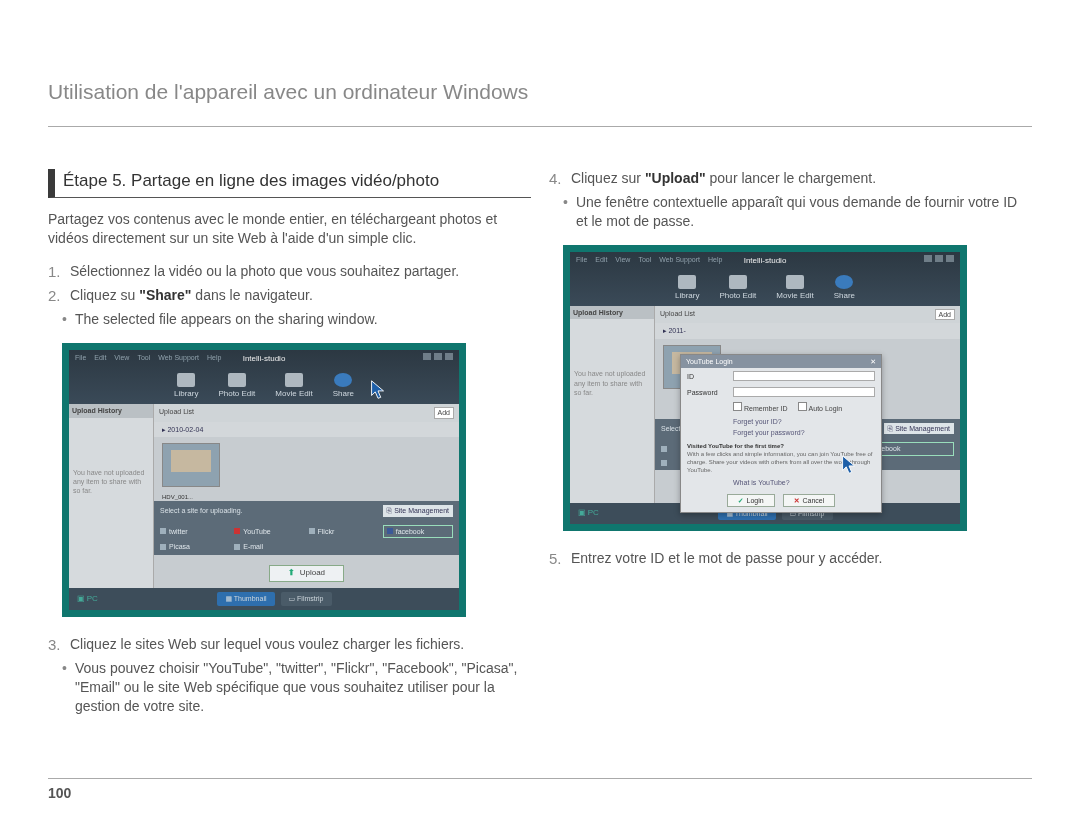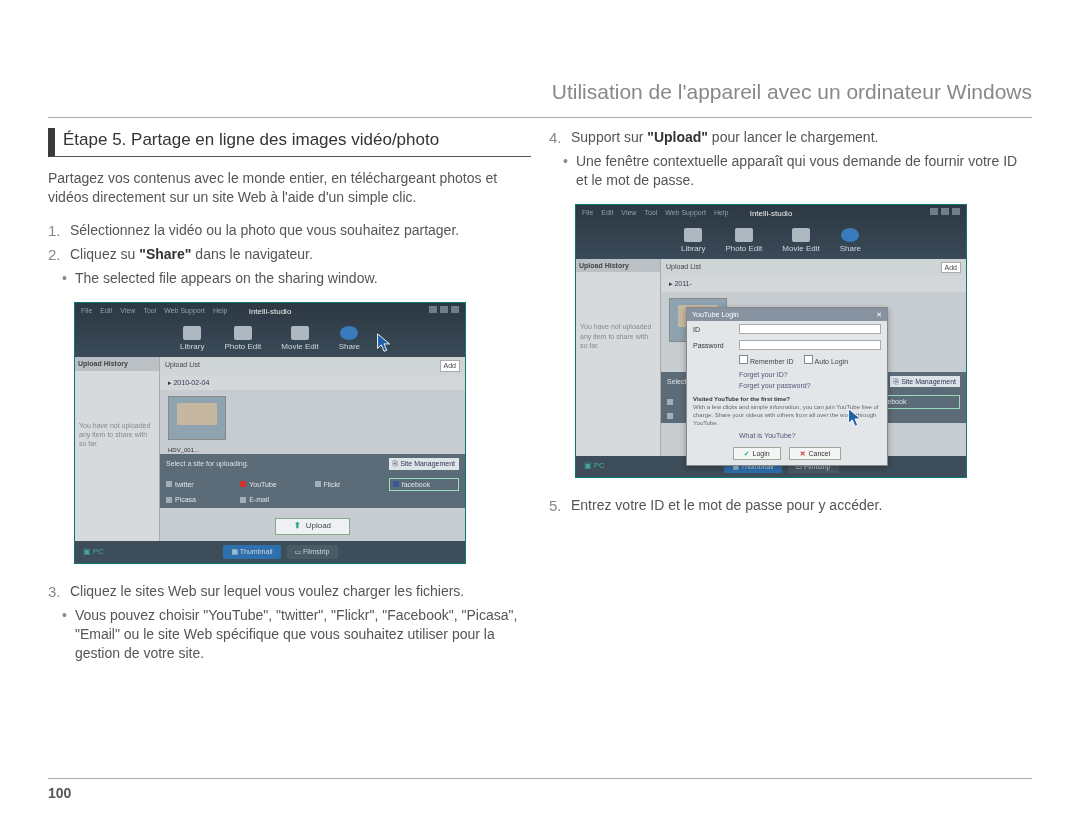--- a/index.html
+++ b/index.html
@@ -10,26 +10,25 @@
     color: #444;
     width: 1080px;
     height: 827px;
     position: relative;
   }
   .page {
     padding: 80px 48px 30px 48px;
     box-sizing: border-box;
   }
   .page-header {
-    text-align: right;
     color: #888;
     font-size: 21px;
-    padding-bottom: 13px;
+    padding-bottom: 22px;
     border-bottom: 1px solid #aaa;
-    margin-bottom: 10px;
+    margin-bottom: 42px;
   }
   .columns {
     display: flex;
     gap: 18px;
   }
   .col {
     flex: 1;
     font-size: 14px;
     line-height: 1.35;
     color: #555;
@@ -65,24 +64,24 @@
     padding-left: 14px;
     margin-top: 2px;
     margin-bottom: 4px;
   }
   .bullet::before {
     content: "•";
     color: #888;
   }
   .strong { font-weight: bold; color:#333; }
   .figure {
-    margin: 14px 0 18px 26px;
+    margin: 14px 0 18px 14px;
     width: 390px;
     background: #c4b5fd;
-    border: 1px solid #0f766e;
+    border: 7px solid #0f766e;
   }
   
   .shot-top {
     height: 50px;
     background: linear-gradient(#2c3842, #3a4a58);
     display:flex; align-items:flex-end; justify-content:center;
     gap:20px; padding-bottom:4px;
     position: relative;
   }
   .shot-top .tab {
@@ -298,21 +297,21 @@
       </div>
       <div class="bullet">
           <span>Vous pouvez choisir "YouTube", "twitter", "Flickr", "Facebook", "Picasa", "Email" ou le site Web spécifique que vous souhaitez utiliser pour la gestion de votre site.</span>
         </div>
     </div>
 
     <div class="col">
       <div class="step">
         <div class="step-num">4.</div>
         <div class="step-body">
-          <span>Support sur </span><span class="strong">"Upload"</span><span> pour lancer le chargement.</span>
+          <span>Cliquez sur </span><span class="strong">"Upload"</span><span> pour lancer le chargement.</span>
         </div>
       </div>
       <div class="bullet">
           <span>Une fenêtre contextuelle apparaît qui vous demande de fournir votre ID et le mot de passe.</span>
         </div>
 
       <div class="figure">
         <div class="shot-top">
           <div class="menu">
             <span>File</span>

